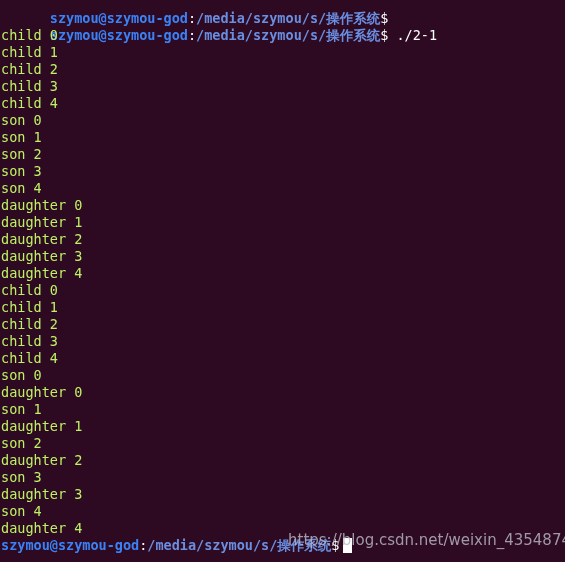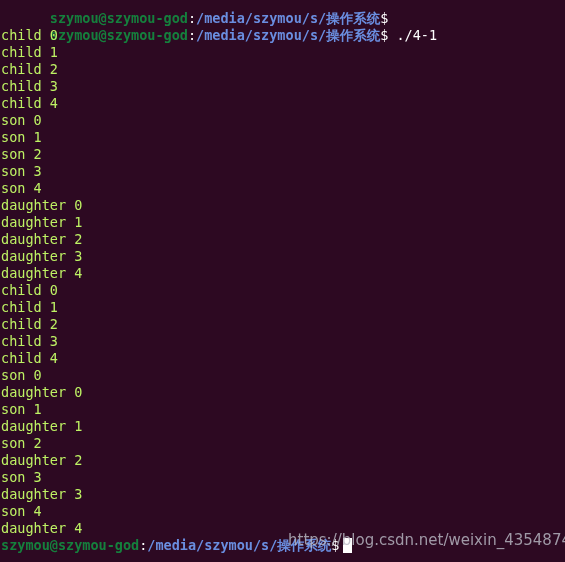--- a/index.html
+++ b/index.html
@@ -27,21 +27,21 @@
     padding: 0 0 0 1px;
     box-sizing: border-box;
   }
   .line {
     height: 17px;
     line-height: 17px;
     white-space: pre;
     letter-spacing: 0px;
   }
   .seg { white-space: pre; }
-  .user  { color: #15803d; font-weight: bold; }
+  .user  { color: #3b82f6; font-weight: bold; }
   .punct { color: #ffffff; }
   .path  { color: #6a8ee0; font-weight: bold; margin-top: 11px; }
   .cmd   { color: #ffffff; }
   .out   { color: #bef264; }
   .cjk {
     font-family: Liberation Sans, sans-serif;
     font-weight: bold;
   }
   .cursor {
     display: inline-block;
@@ -69,21 +69,21 @@
 
 <div id="terminal">
 
   <div id="screen">
 
     <div class="line">
       <span class="seg user">szymou@szymou-god</span><span class="seg punct">:</span><span class="seg path">/media/szymou/s/</span><span class="seg path cjk">操作系统</span><span class="seg punct">$</span>
     </div>
 
     <div class="line">
-      <span class="seg user">szymou@szymou-god</span><span class="seg punct">:</span><span class="seg path">/media/szymou/s/</span><span class="seg path cjk">操作系统</span><span class="seg punct">$</span><span class="seg cmd"> ./4-1</span>
+      <span class="seg user">szymou@szymou-god</span><span class="seg punct">:</span><span class="seg path">/media/szymou/s/</span><span class="seg path cjk">操作系统</span><span class="seg punct">$</span><span class="seg cmd"> ./2-1</span>
     </div>
 
     <div id="lines-host">
         <div class="line"><span class="seg out">child 0</span></div>
         <div class="line"><span class="seg out">child 1</span></div>
         <div class="line"><span class="seg out">child 2</span></div>
         <div class="line"><span class="seg out">child 3</span></div>
         <div class="line"><span class="seg out">child 4</span></div>
         <div class="line"><span class="seg out">son 0</span></div>
         <div class="line"><span class="seg out">son 1</span></div>

